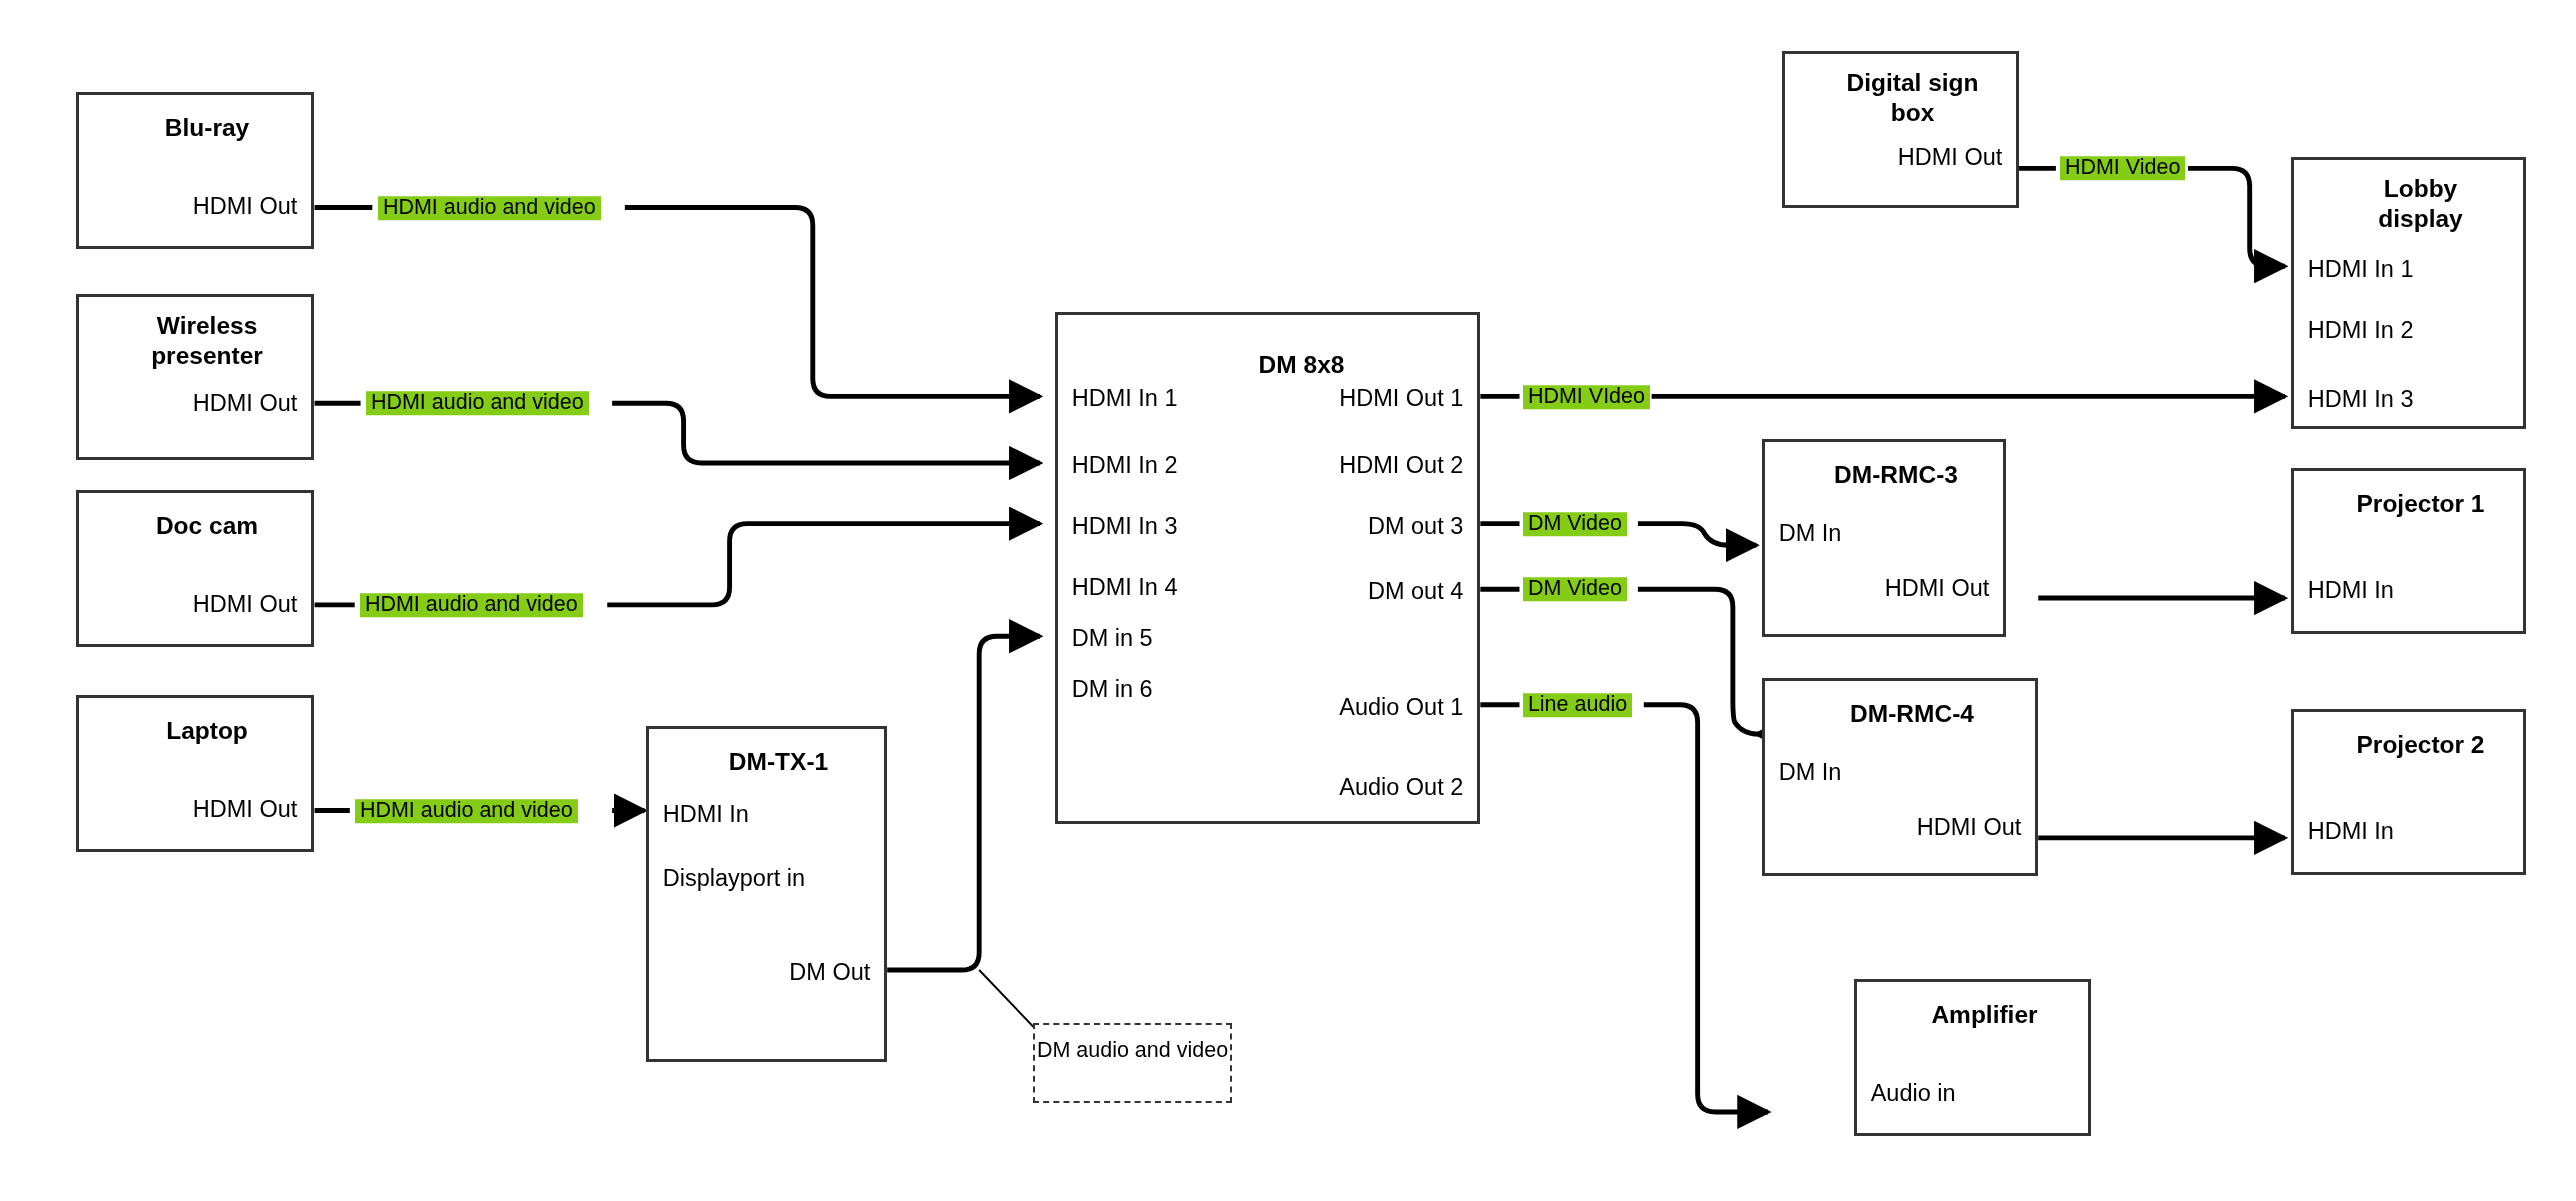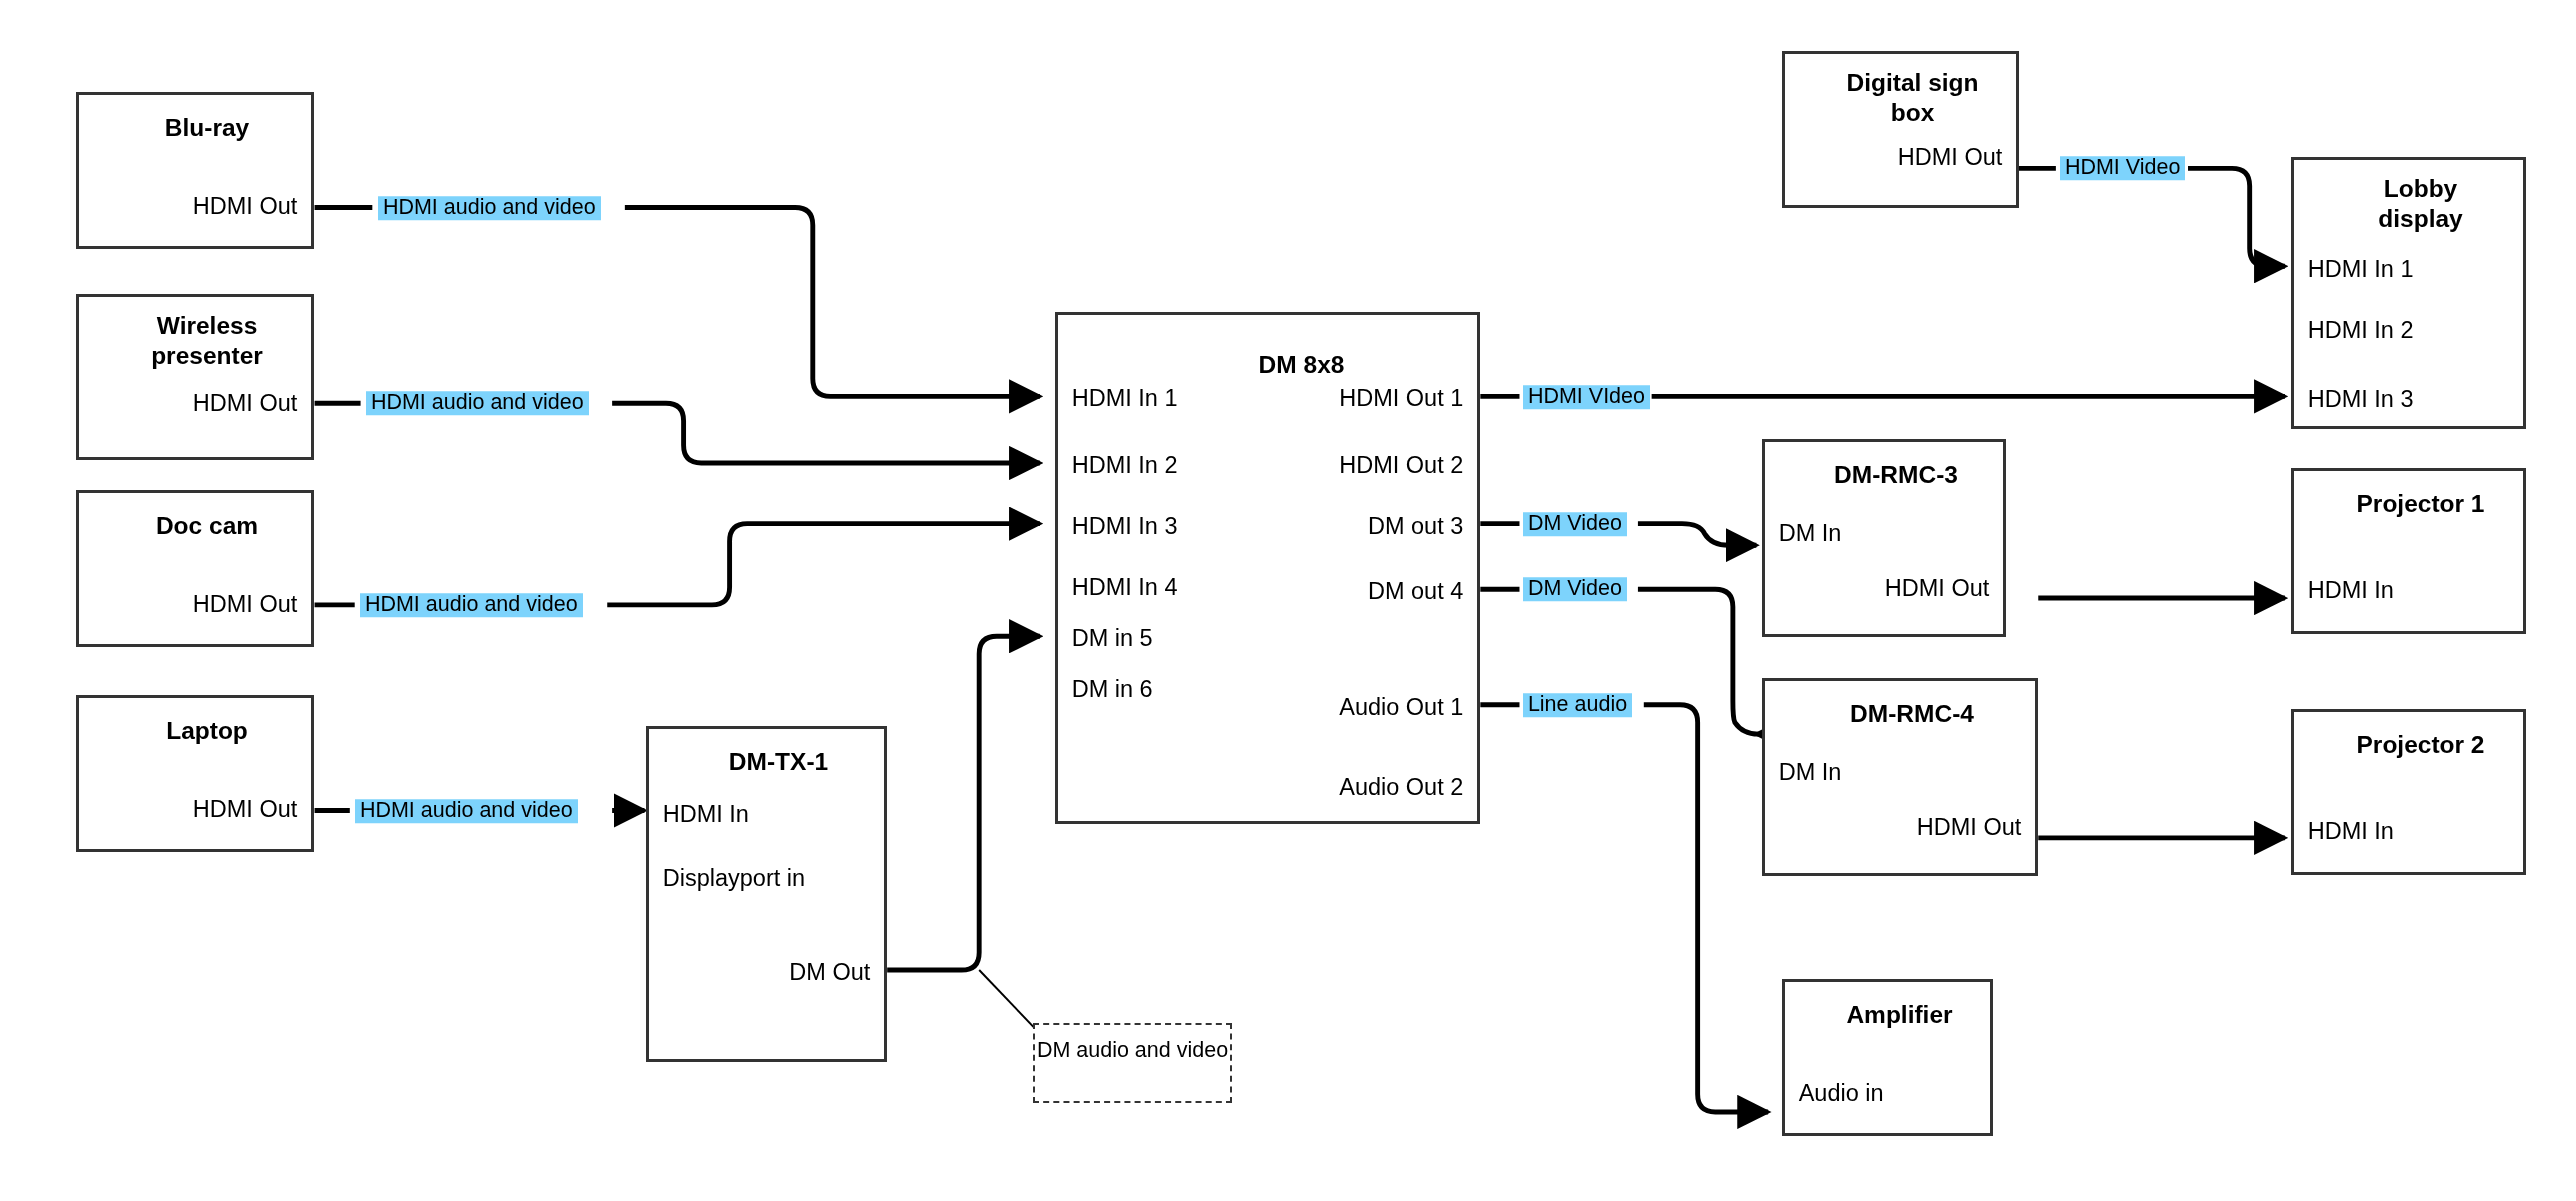--- a/index.html
+++ b/index.html
@@ -63,21 +63,21 @@
     font-size: 21.5px;
     line-height: 26.4px;
     color: #000000;
   }
   .wirelabel {
     position: absolute;
     font-size: 21.5px;
     line-height: 23.5px;
     color: #000000;
     white-space: nowrap;
-    background: #7dd3fc;
+    background: #84cc16;
     padding: 0 4.9px;
     transform: translateY(-50%);
   }
 </style>
 </head>
 <body>
 
 <div id="canvas">
 
   <svg class="wires" viewBox="0 0 2631 1227" xmlns="http://www.w3.org/2000/svg">
@@ -216,21 +216,21 @@
   <div class="node" style="left:2291px; top:468px; width:235px; height:166px;">
     <div class="title" style="top:17.6px;">Projector 1</div>
     <div class="port left" style="top:106px;">HDMI In</div>
   </div>
 
   <div class="node" style="left:2291px; top:709px; width:235px; height:166px;">
     <div class="title" style="top:17.6px;">Projector 2</div>
     <div class="port left" style="top:106px;">HDMI In</div>
   </div>
 
-  <div class="node" style="left:1782px; top:979px; width:211px; height:157px;">
+  <div class="node" style="left:1854px; top:979px; width:237px; height:157px;">
     <div class="title" style="top:17.6px;">Amplifier</div>
     <div class="port left" style="top:98px;">Audio in</div>
   </div>
 
   <div class="node dashed" style="left:1033px; top:1023px; width:199px; height:80px;">
     <div class="calloutText" style="top:11.7px;">DM audio and video</div>
   </div>
 
 </div>
 

